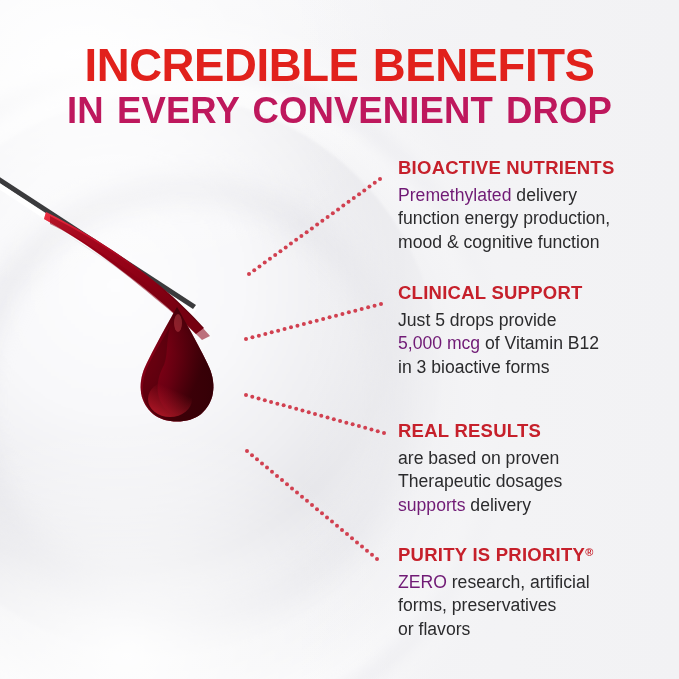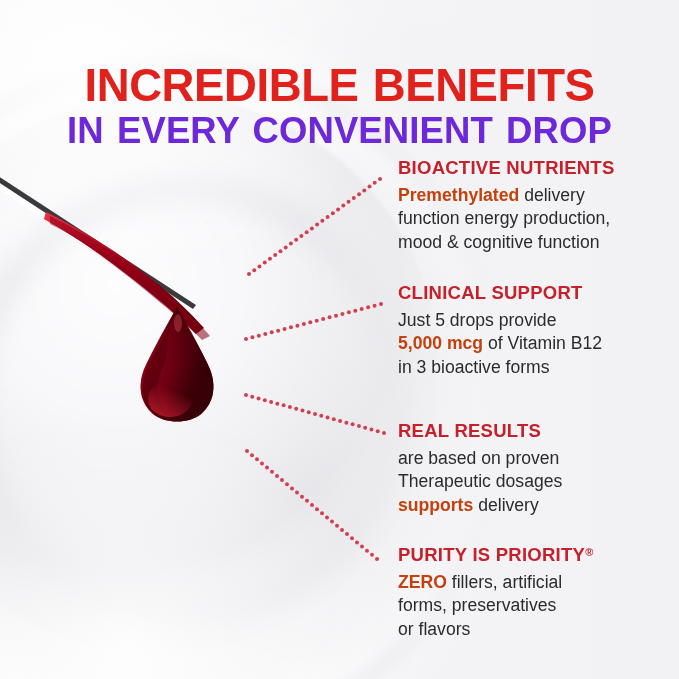--- a/index.html
+++ b/index.html
@@ -89,21 +89,20 @@
   }
 
   
   .headline {
     position: absolute;
     left: 0;
     top: 44px;
     width: 679px;
     text-align: center;
     line-height: 0.96;
-    margin-top: 20px;
   }
   .headline-1 {
     display: block;
     font-size: 45.5px;
     font-weight: 700;
     letter-spacing: -0.4px;
     word-spacing: 2px;
     color: #e1211c;
     white-space: nowrap;
   }
@@ -167,39 +166,39 @@
     font-size: 11px;
     vertical-align: 5px;
     font-weight: 700;
   }
   .block-body {
     font-size: 17.6px;
     line-height: 1.33;
     color: #2b2b2d;
     font-weight: 400;
   }
-  .block-body .bold { font-weight: 700; color: #c2410c; }
+  .block-body .bold { font-weight: 400; color: #701a75; }
   .block-line { display: block; white-space: nowrap; }
 </style>
 </head>
 <body>
 
 <div id="poster">
 
   <div class="bg-base"></div>
   <div class="bg-ring-outer"></div>
   <div class="bg-bowl"></div>
   <div class="bg-ring-inner"></div>
   <div class="bg-sheen-top"></div>
   <div class="bg-sheen-bottom"></div>
   <div class="bg-right-wash"></div>
 
   <div class="headline">
     <span class="headline-1" style="color: rgb(225, 33, 28);">INCREDIBLE BENEFITS</span>
-    <span class="headline-2" style="color: #6d28d9;">IN EVERY CONVENIENT DROP</span>
+    <span class="headline-2" style="color: #be185d;">IN EVERY CONVENIENT DROP</span>
   </div>
 
   <svg class="dropper" viewBox="0 0 250 200">
     <defs>
       <linearGradient id="glassGrad" x1="0" y1="0" x2="0.25" y2="1">
         <stop offset="0%" stop-color="#ffffff"></stop>
         <stop offset="42%" stop-color="#fafafb"></stop>
         <stop offset="62%" stop-color="#e9e9ec"></stop>
         <stop offset="100%" stop-color="#ffffff"></stop>
       </linearGradient>
@@ -383,20 +382,20 @@
       <div class="block-title">REAL RESULTS</div>
       <div class="block-body">
           <span class="block-line"><span>are based on proven</span></span>
           <span class="block-line"><span>Therapeutic dosages</span></span>
           <span class="block-line"><span class="bold">supports</span><span> delivery</span></span>
         </div>
     </div>
     <div class="block block-4">
       <div class="block-title">PURITY IS PRIORITY<span class="reg">®</span></div>
       <div class="block-body">
-          <span class="block-line"><span class="bold">ZERO</span><span> fillers, artificial</span></span>
+          <span class="block-line"><span class="bold">ZERO</span><span> research, artificial</span></span>
           <span class="block-line"><span>forms, preservatives</span></span>
           <span class="block-line"><span>or flavors</span></span>
         </div>
     </div>
   </div>
 
 </div>
 
 </body></html>

